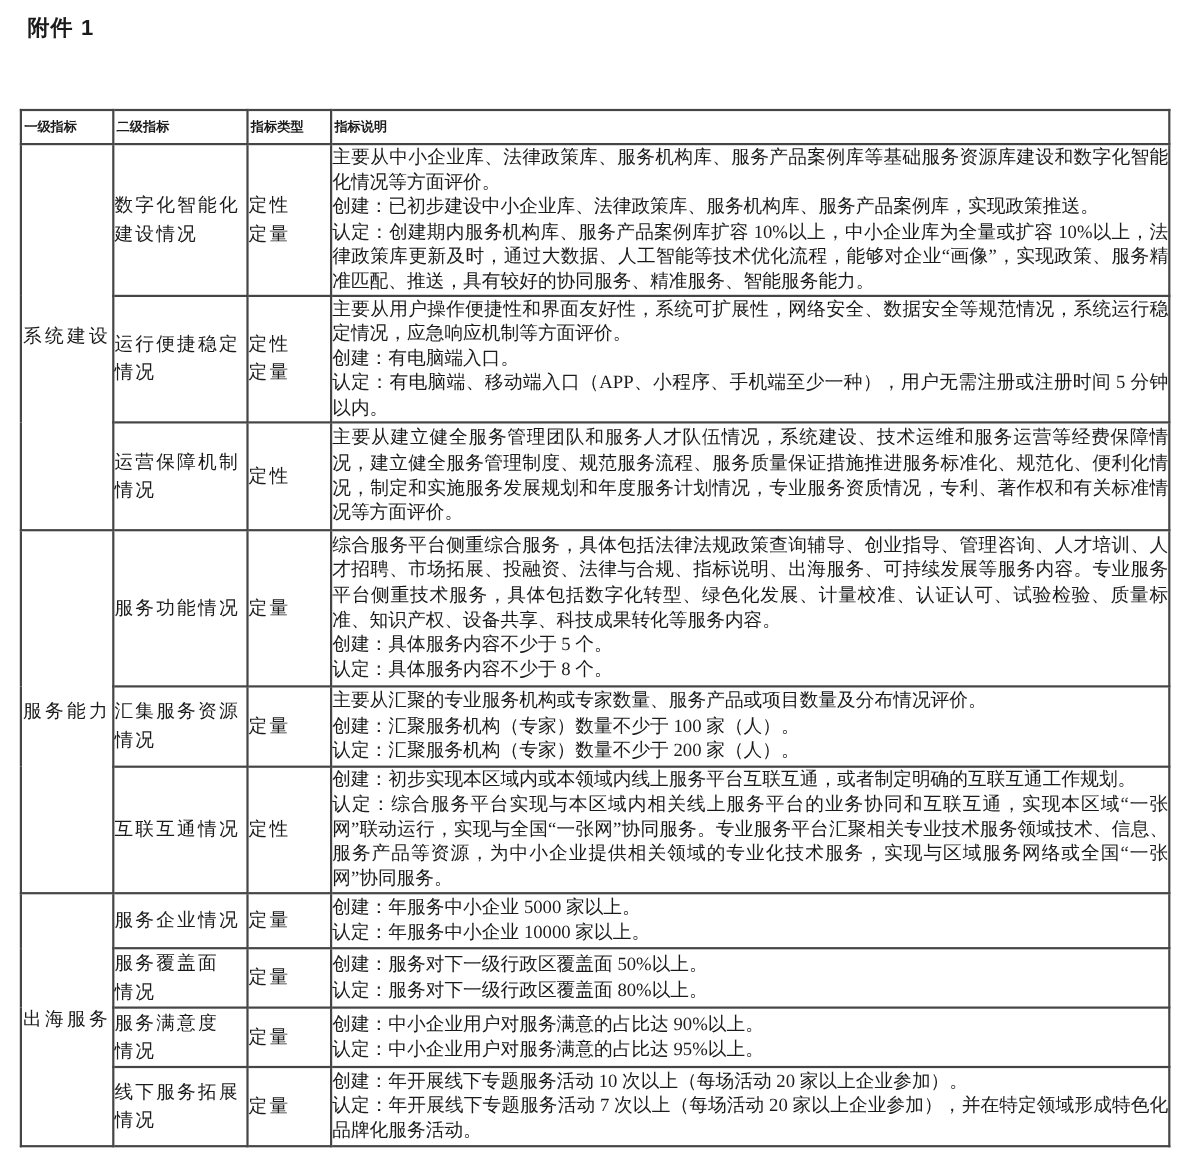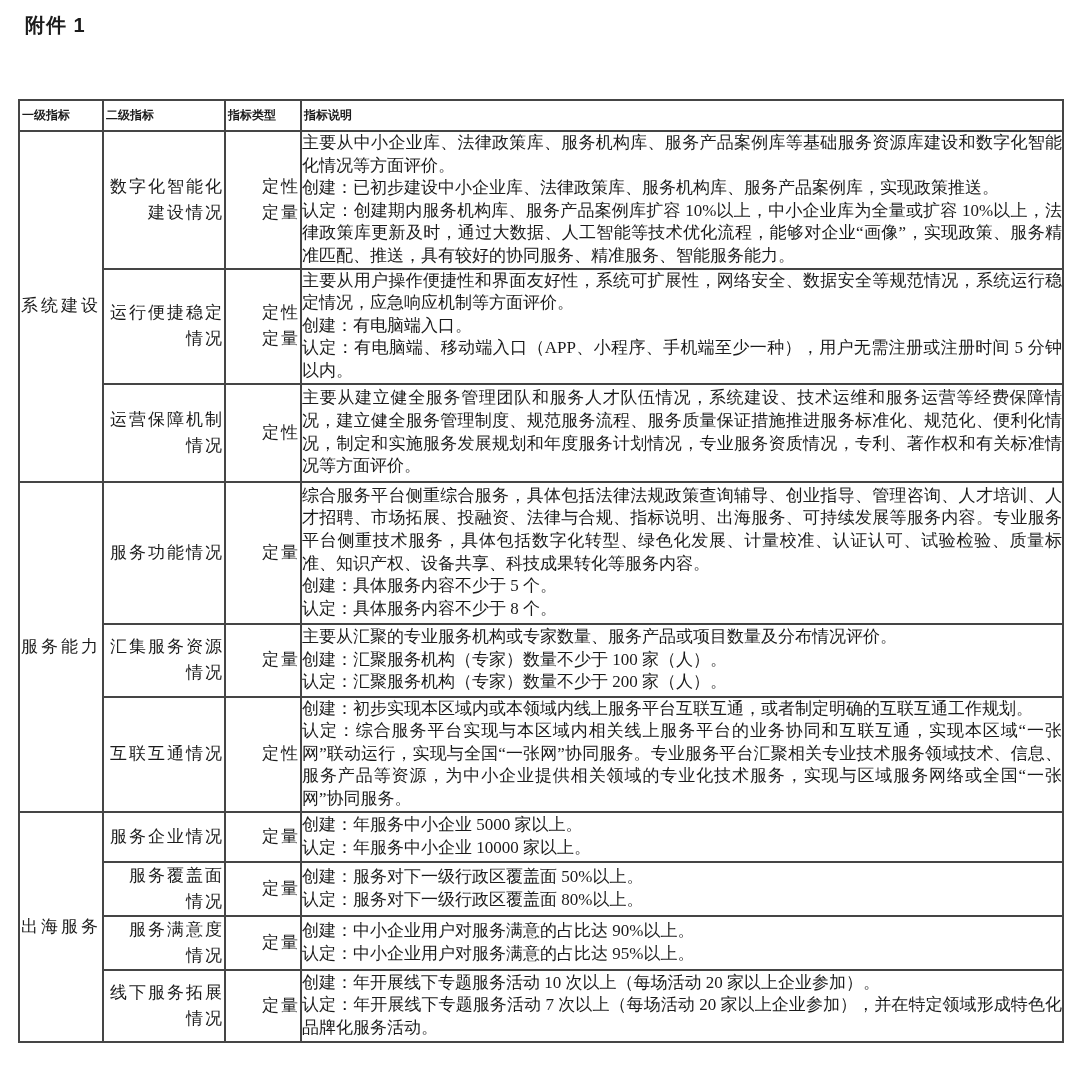--- a/index.html
+++ b/index.html
@@ -32,21 +32,21 @@
   table.std th{
     font-family:"Liberation Sans","DejaVu Sans",sans-serif;
     font-weight:bold;font-size:12px;text-align:left;
     padding:3px 2px;
   }
   td.sec{
     text-align:center;vertical-align:middle;
     font-size:17px;letter-spacing:3px;line-height:26px;
   }
   td.ind,td.typ{
-    text-align:right;vertical-align:middle;
+    text-align:left;vertical-align:middle;
     font-size:17px;letter-spacing:2px;line-height:26px;
   }
   td.desc{
     vertical-align:middle;
     font-size:17px;line-height:22.6px;
     padding:2px 5px 2px 6px;
   }
   td.desc div{text-align:justify;}
   tr.h{height:31px;}
   tr.r1{height:137px;} tr.r2{height:115px;} tr.r3{height:98px;}

